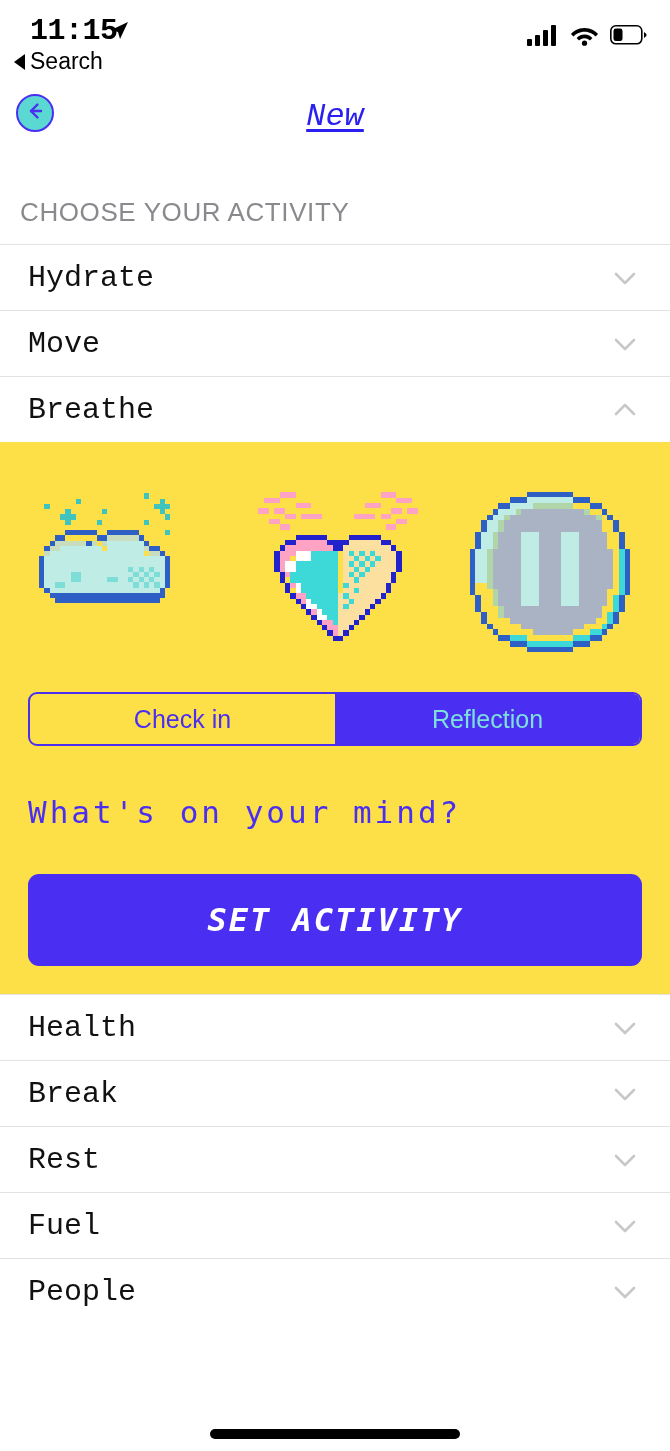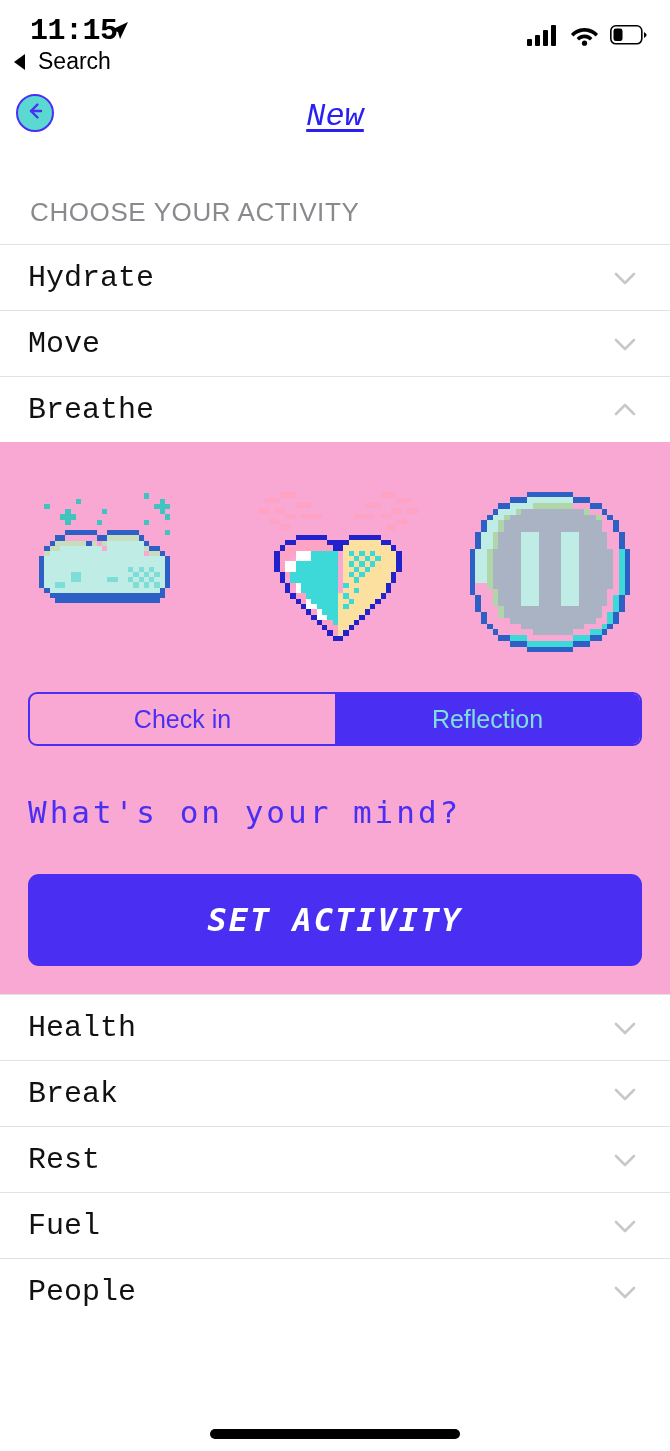--- a/index.html
+++ b/index.html
@@ -21,21 +21,21 @@
     letter-spacing:-0.5px;
     font-family:Liberation Mono, monospace;
   }
   .sb-loc { position:absolute; left:108px; top:20px; }
   .sb-right {
     position:absolute; right:22px; top:24px;
     display:flex; align-items:center; gap:11px;
   }
   .sb-back {
     position:absolute; left:14px; top:48px;
-    font-size:23px; color:#000; display:flex; align-items:center; gap:13px;
+    font-size:23px; color:#000; display:flex; align-items:center; gap:5px;
   }
   .sb-back .tri {
     display:inline-block; width:0;height:0;
     border-top:8px solid transparent; border-bottom:8px solid transparent;
     border-right:11px solid #000;
   }
 
   
   .navbar { position:relative; height:92px;font-family:Liberation Mono, monospace; }
   .backbtn {
@@ -47,41 +47,41 @@
   .nav-title {
     position:absolute; left:0; right:0; top:18px;
     text-align:center;
     font-size:32px; font-style:italic; font-weight:400;
     color:#2A20F0; text-decoration:underline;
     text-underline-offset:4px;
   }
 
   
   .section-header {
-    padding:0 0 0 30px;
+    padding:0 0 0 20px;
     height:72px; display:flex; align-items:flex-end;
     font-size:26px; color:#8A8A8E; letter-spacing:0.6px;
     padding-bottom:16px;
   }
 
   
   .row {
     position:relative;
     height:66px;
     display:flex; align-items:center;
     padding:0 28px;
     border-top:1px solid #e2e2e2;
     background:#fff;
     font-family:Liberation Mono, monospace;
   }
   .row-label { font-size:30px; color:#111; flex:1; }
   .chev { width:34px; height:34px; }
 
   
-  .panel { background:#f9a8d4; padding:0 0 28px 0; }
+  .panel { background:#fde047; padding:0 0 28px 0; }
   .art-row {
     display:flex; align-items:center; justify-content:space-around;
     padding:44px 14px 30px 14px;
   }
   .art { image-rendering:pixelated; }
 
   .seg {
     margin:0 28px;
     height:54px;
     display:flex;

